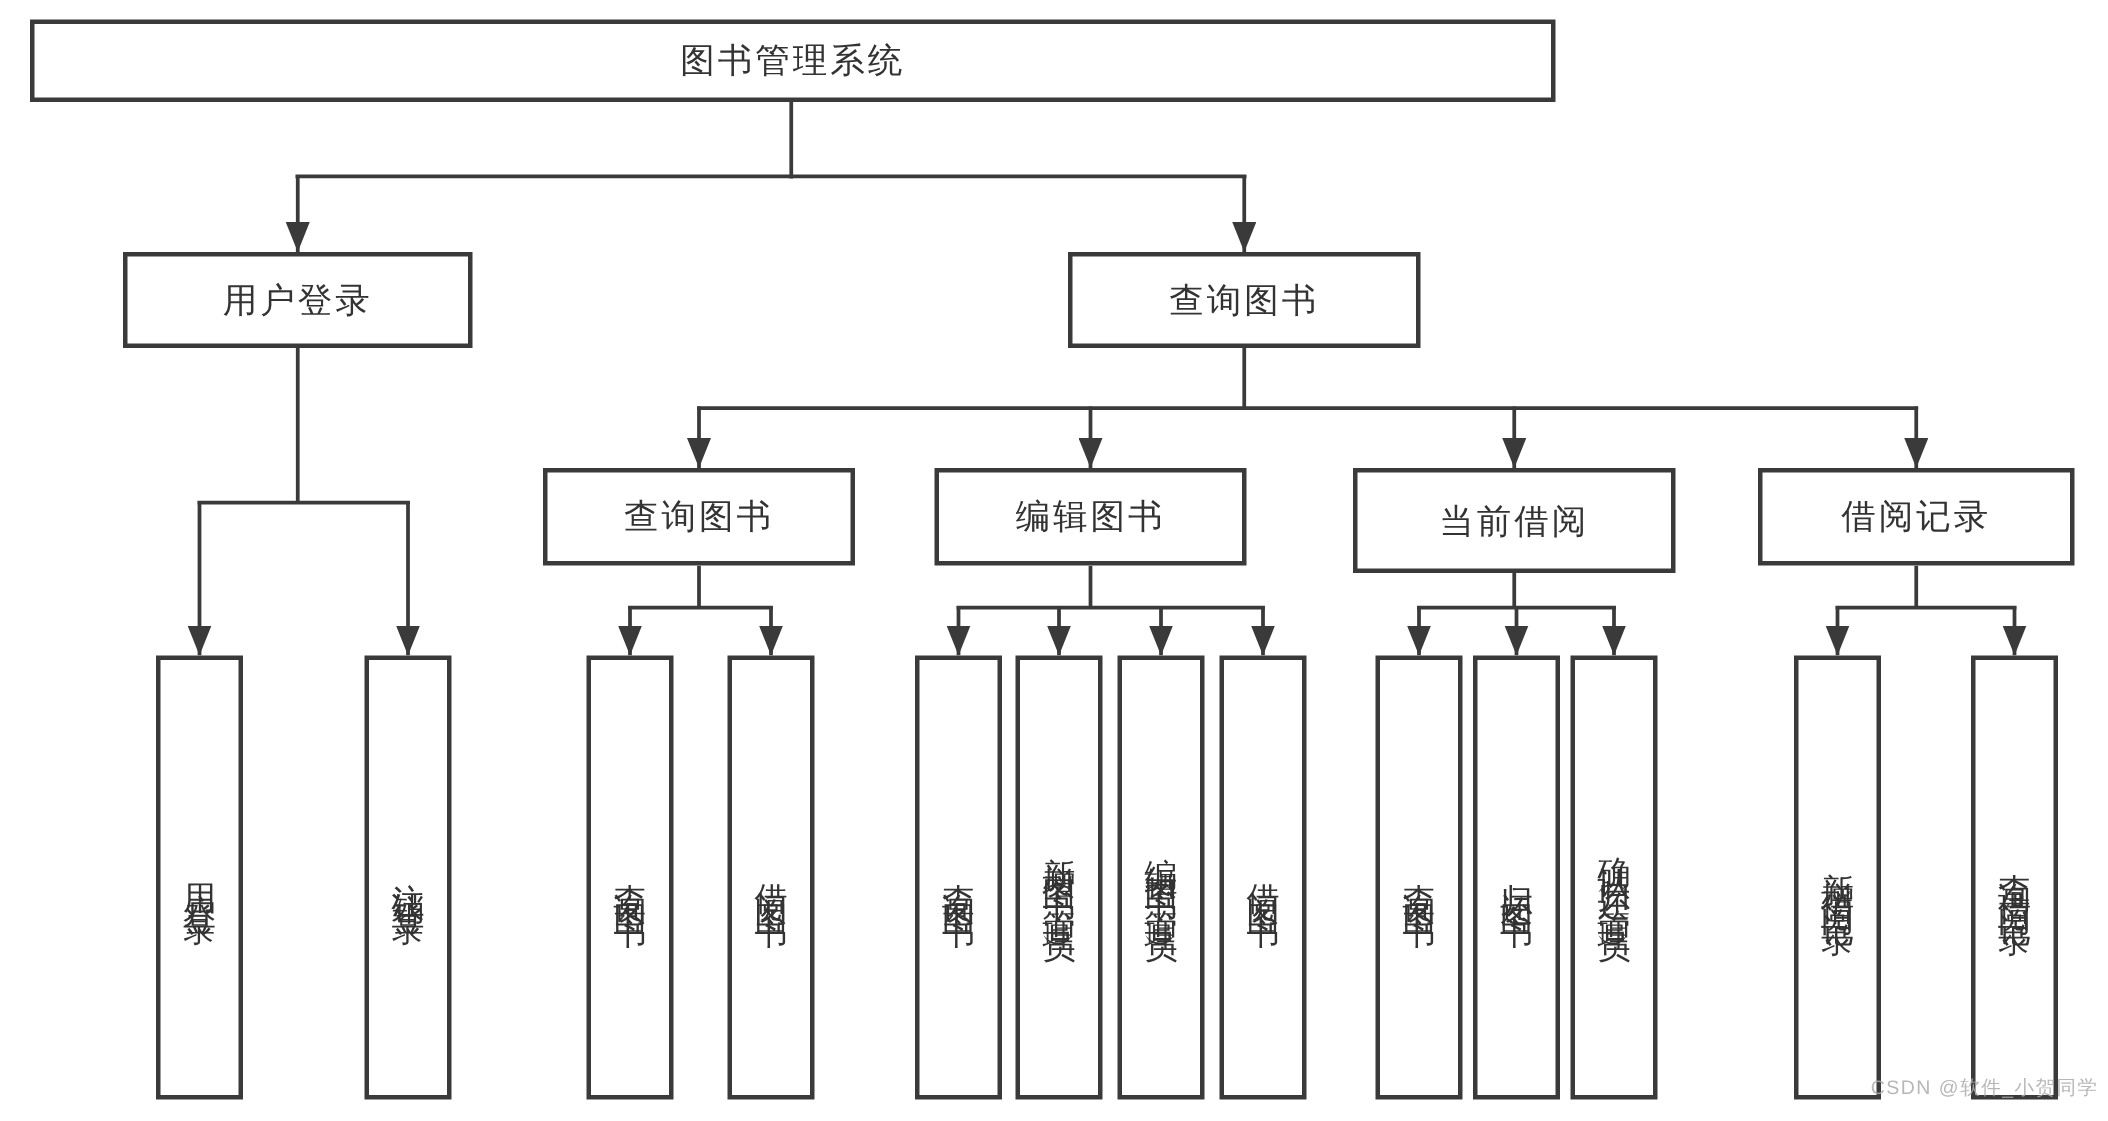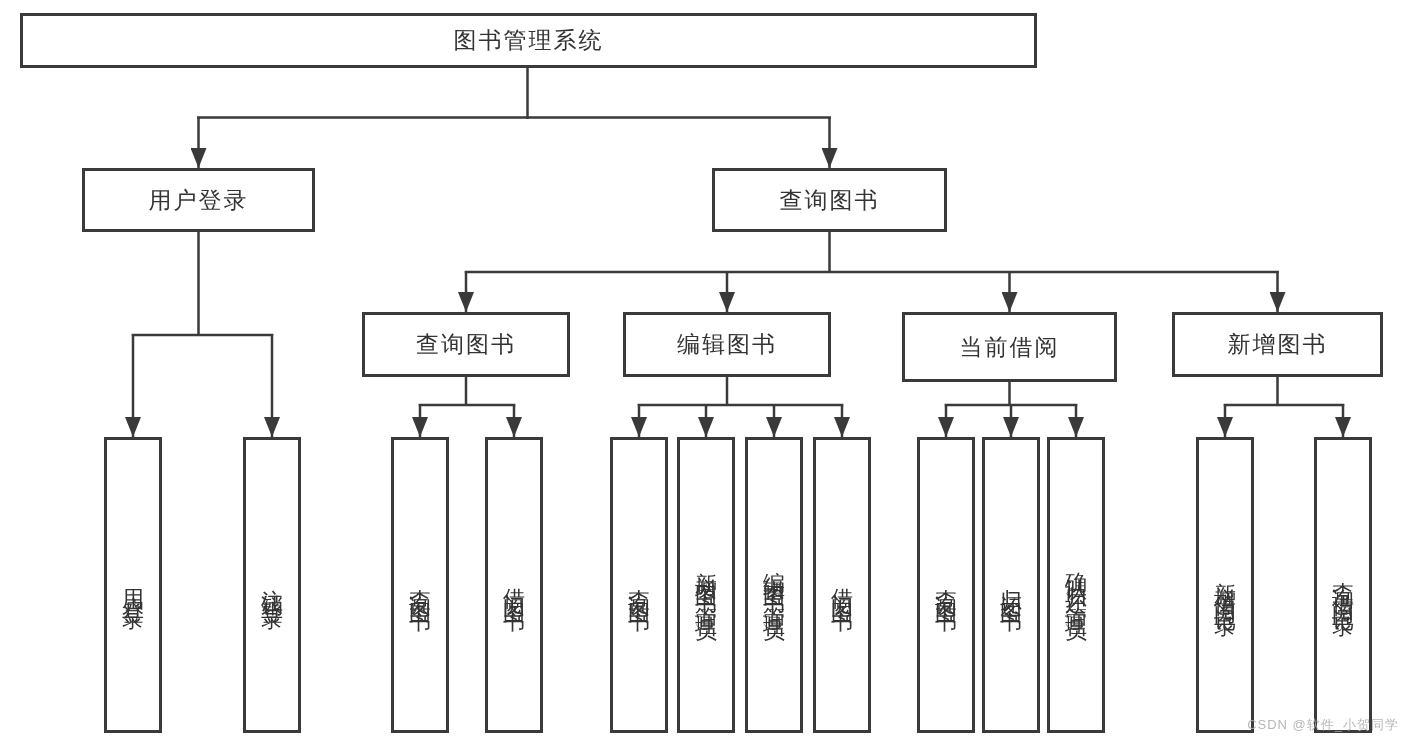--- a/index.html
+++ b/index.html
@@ -133,21 +133,21 @@
   <div class="box hbox" style="left:362px; top:312px; width:208px; height:65px;">
     <span>查询图书</span>
   </div>
   <div class="box hbox" style="left:623px; top:312px; width:208px; height:65px;">
     <span>编辑图书</span>
   </div>
   <div class="box hbox" style="left:902px; top:312px; width:215px; height:70px;">
     <span>当前借阅</span>
   </div>
   <div class="box hbox" style="left:1172px; top:312px; width:211px; height:65px;">
-    <span>新增图书</span>
+    <span>借阅记录</span>
   </div>
 
   <div class="box vbox" style="left:104px;">
     <span>用户登录</span>
   </div>
   <div class="box vbox" style="left:243px;">
     <span>注销登录</span>
   </div>
 
   <div class="box vbox" style="left:391px;">

